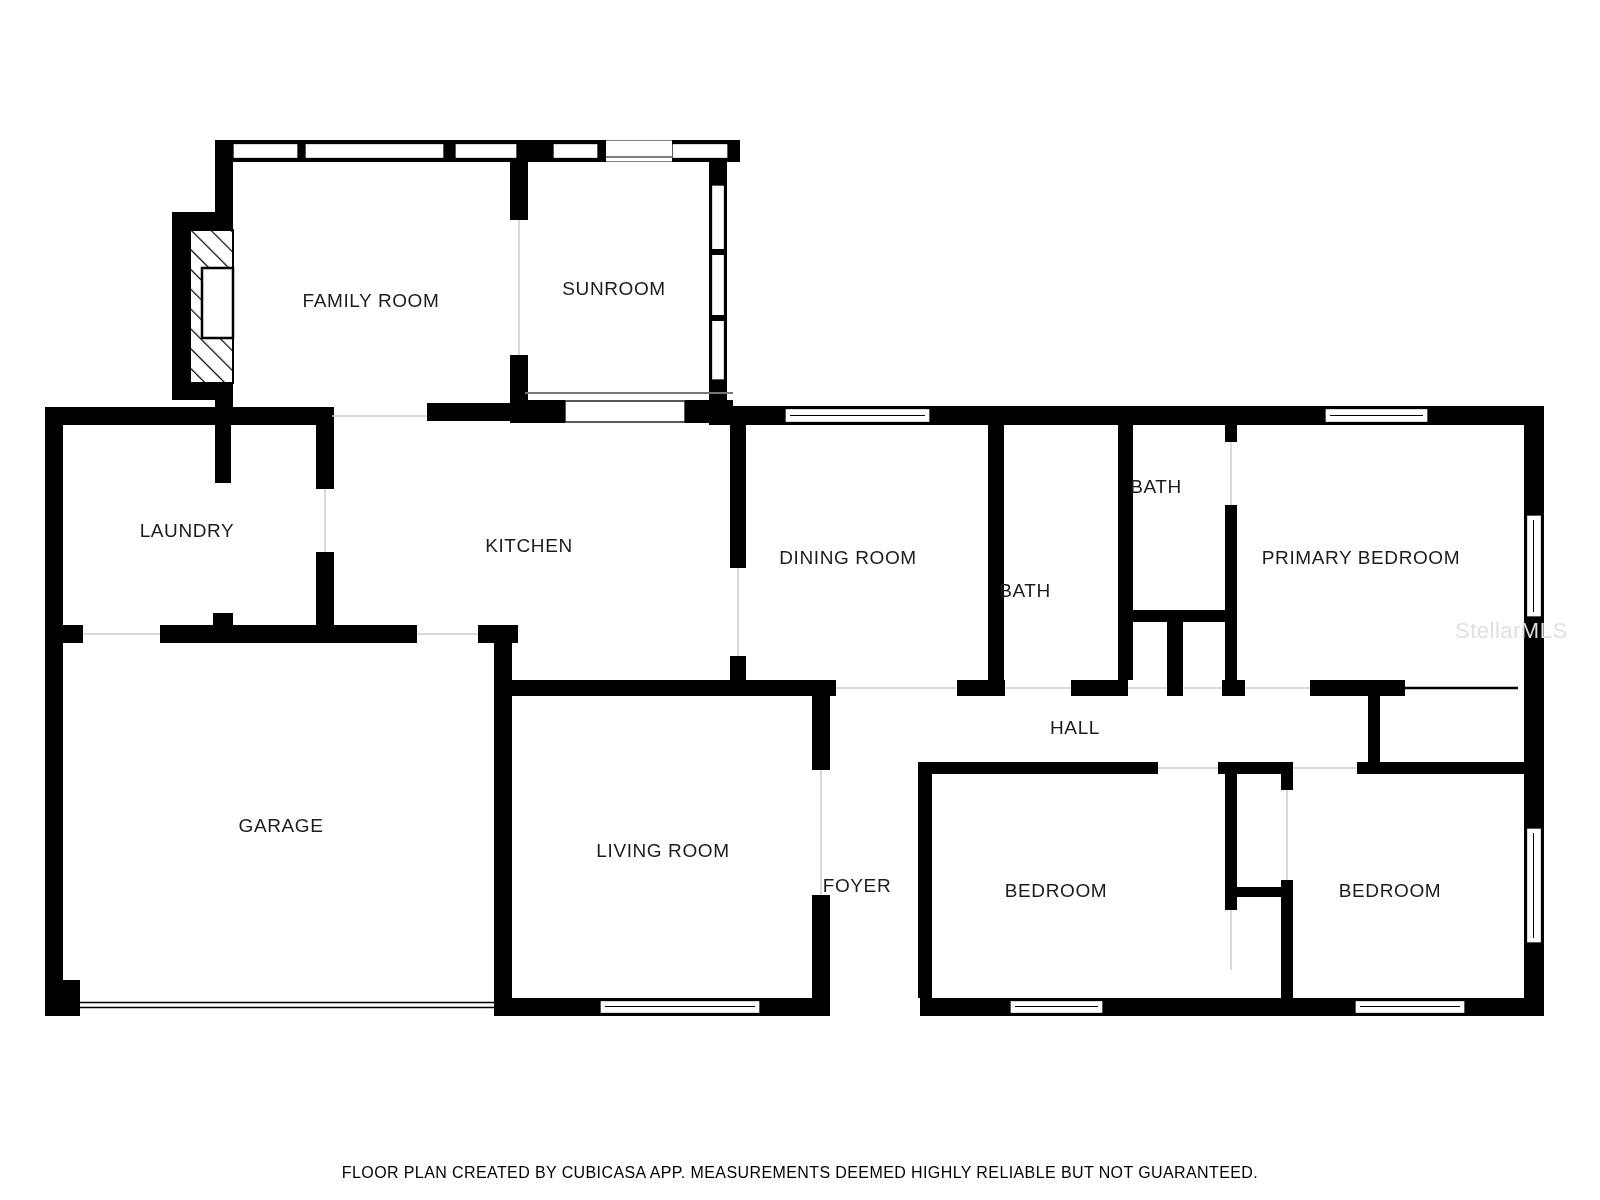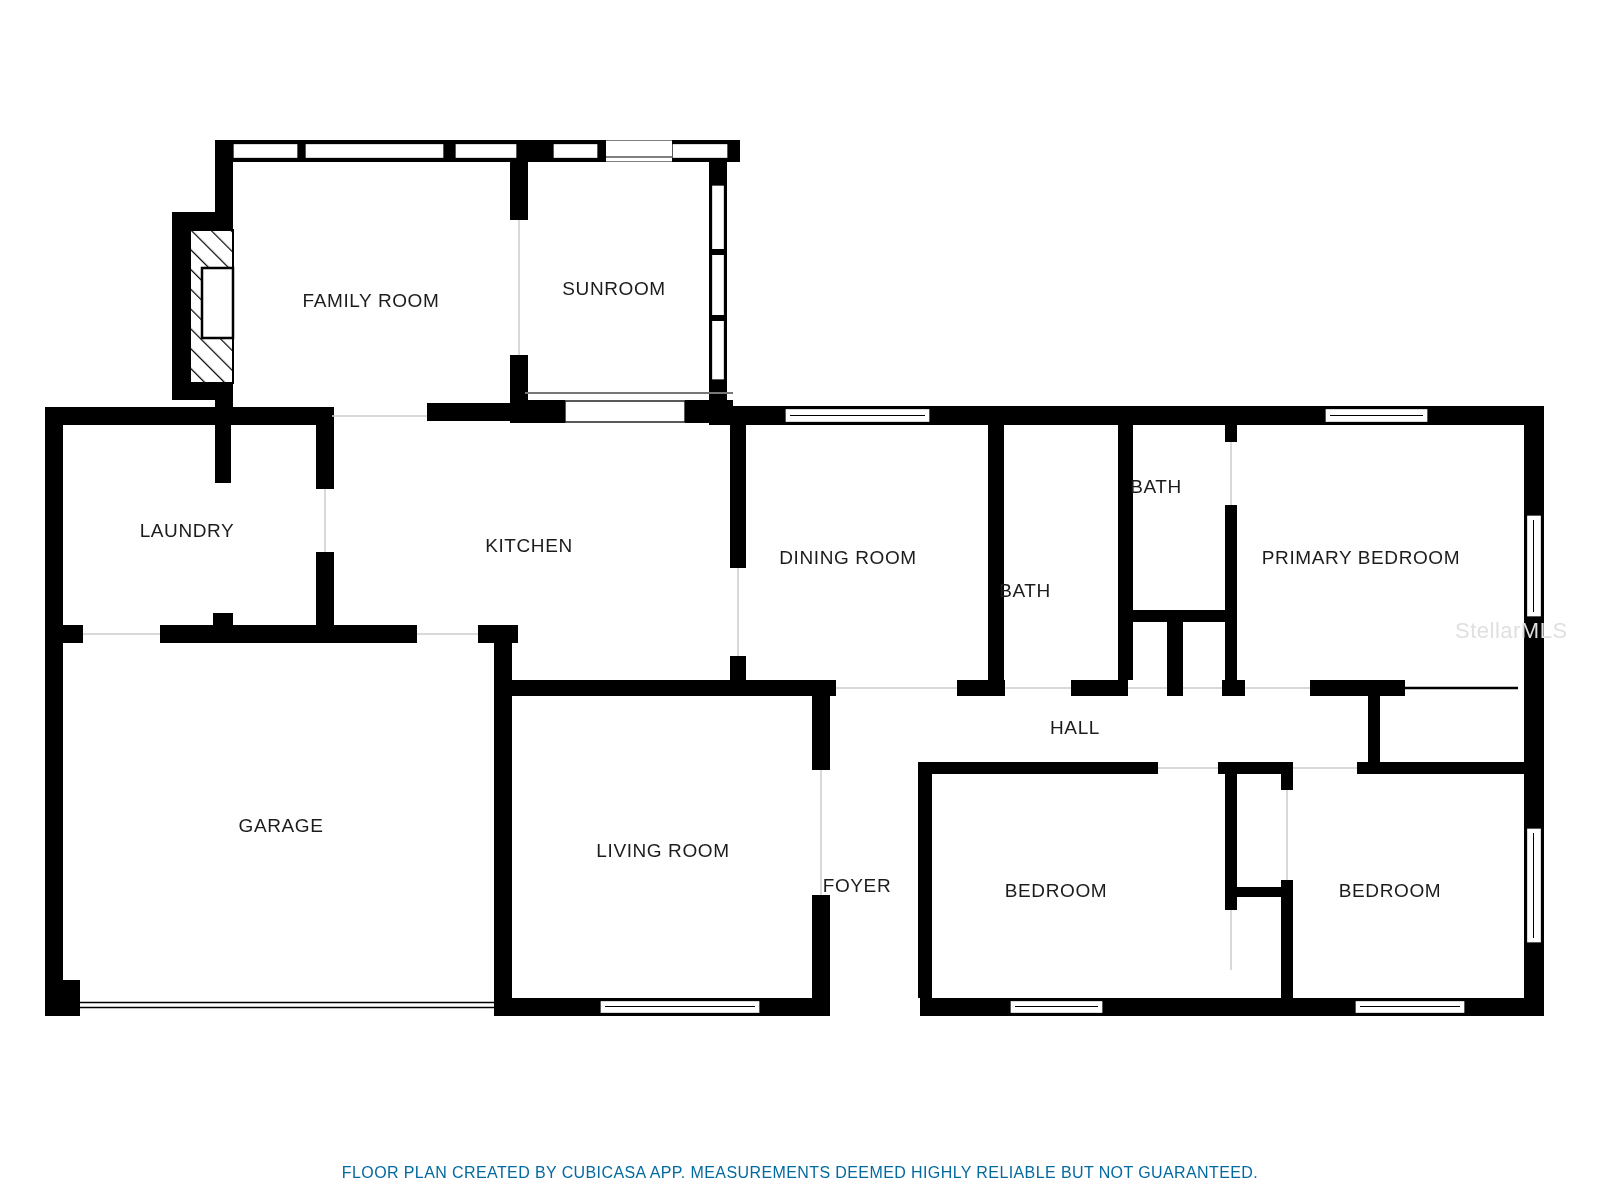--- a/index.html
+++ b/index.html
@@ -1,21 +1,21 @@
 <!DOCTYPE html>
 <html><head>
 <meta charset="utf-8">
 <style>
   html,body{margin:0;padding:0;background:#ffffff;}
   body{width:1600px;height:1200px;position:relative;font-family:"Liberation Sans",sans-serif;}
   .canvas{position:absolute;left:0;top:0;width:1600px;height:1200px;margin-top:40px;}
   svg{display:block;}
   .room-label{font-family:"Liberation Sans",sans-serif;font-size:19px;letter-spacing:0.6px;fill:#1c1c1c;text-anchor:middle;}
   .footer-text{position:absolute;left:0;right:0;top:1124px;text-align:center;
-    font-family:"Liberation Sans",sans-serif;font-size:16px;letter-spacing:0.4px;color:#0369a1;}
+    font-family:"Liberation Sans",sans-serif;font-size:16px;letter-spacing:0.4px;color:#000000;}
   .watermark{position:absolute;left:1455px;top:578px;width:150px;
     font-family:"Liberation Sans",sans-serif;font-size:22px;color:#e0e0e0;letter-spacing:0.5px;}
 </style>
 </head>
 <body>
 
 <div class="canvas">
 <svg width="1600" height="1200" viewBox="0 0 1600 1200" xmlns="http://www.w3.org/2000/svg">
   <defs>
     <pattern id="hatch" width="14" height="14" patternUnits="userSpaceOnUse" patternTransform="rotate(-45)">

